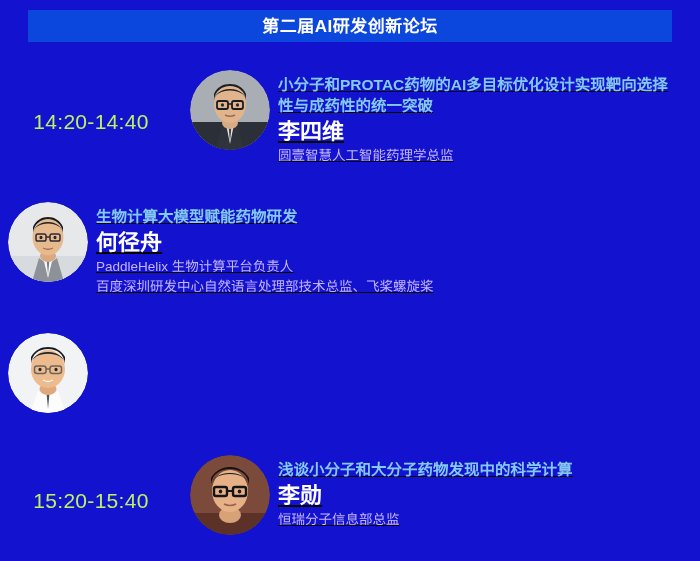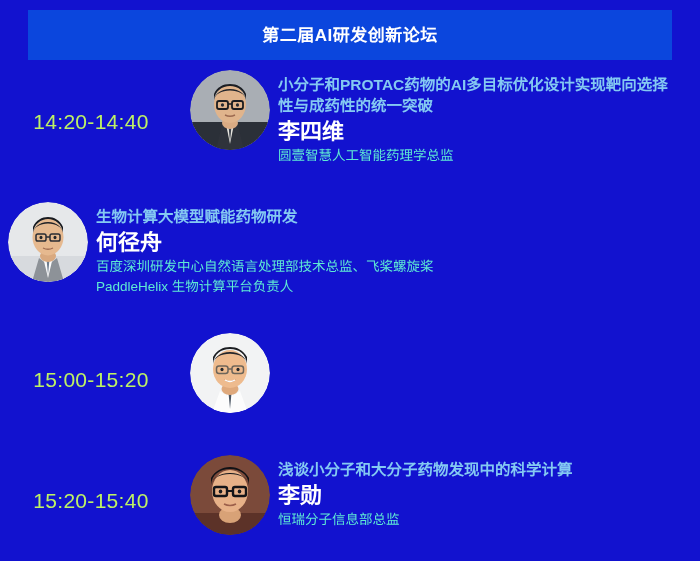--- a/index.html
+++ b/index.html
@@ -22,21 +22,21 @@
     background: #1212cf;
     box-sizing: border-box;
   }
 
   
   .header-banner {
     position: absolute;
     left: 28px;
     top: 10px;
     width: 644px;
-    height: 50px;
+    height: 32px;
     background: #0b46dd;
     display: flex;
     align-items: center;
     justify-content: center;
   }
   .header-title {
     color: #ffffff;
     font-size: 17px;
     font-weight: bold;
     letter-spacing: 0.5px;
@@ -95,37 +95,38 @@
     overflow: hidden;
     flex-shrink: 0;
   }
   .avatar svg { display: block; width: 80px; height: 80px; }
 
   .session-text {
     flex: 1 1 auto;
     padding-top: 18px;
     padding-right: 26px;
     box-sizing: border-box;
+    text-decoration: underline;
   }
   .session-title {
     color: #84c9f2;
     font-size: 15.5px;
     font-weight: bold;
     line-height: 21px;
     margin: 0 0 5px 0;
   }
   .speaker-name {
     color: #ffffff;
     font-size: 22px;
     font-weight: bold;
     line-height: 21px;
     margin: 0 0 4px 0;
   }
   .speaker-affiliation {
-    color: #5eead4;
+    color: #c4b5fd;
     font-size: 13.5px;
     font-weight: normal;
     line-height: 20px;
     margin: 0;
   }
   .speaker-affiliation .aff-line { display: block; }
 </style>
 </head>
 <body>
 
@@ -202,28 +203,27 @@
               <ellipse cx="47" cy="35.5" rx="1.5" ry="1.7" fill="#222529"></ellipse>
               <path d="M35 46 Q40 48.5 45 46" stroke="#a06d52" stroke-width="1.3" fill="none"></path>
             </g>
           </svg>
         </div>
       </div>
       <div class="session-text">
         <div class="session-title">生物计算大模型赋能药物研发</div>
         <div class="speaker-name">何径舟</div>
         <div class="speaker-affiliation">
+          <span class="aff-line">PaddleHelix 生物计算平台负责人</span>
           <span class="aff-line">百度深圳研发中心自然语言处理部技术总监、飞桨螺旋桨</span>
-          <span class="aff-line">PaddleHelix 生物计算平台负责人</span>
         </div>
       </div>
     </div>
 
     <div class="session-row row-3">
-      <div class="session-time">15:00-15:20</div>
       <div class="avatar-wrap">
         <div class="avatar">
           <svg viewBox="0 0 80 80" xmlns="http://www.w3.org/2000/svg" aria-hidden="true">
             <defs>
               <clipPath id="c3">
                   <circle cx="40" cy="40" r="40"></circle>
                 </clipPath>
             </defs>
             <g clip-path="url(#c3)">
               <rect width="80" height="80" fill="#f2f3f4"></rect>

